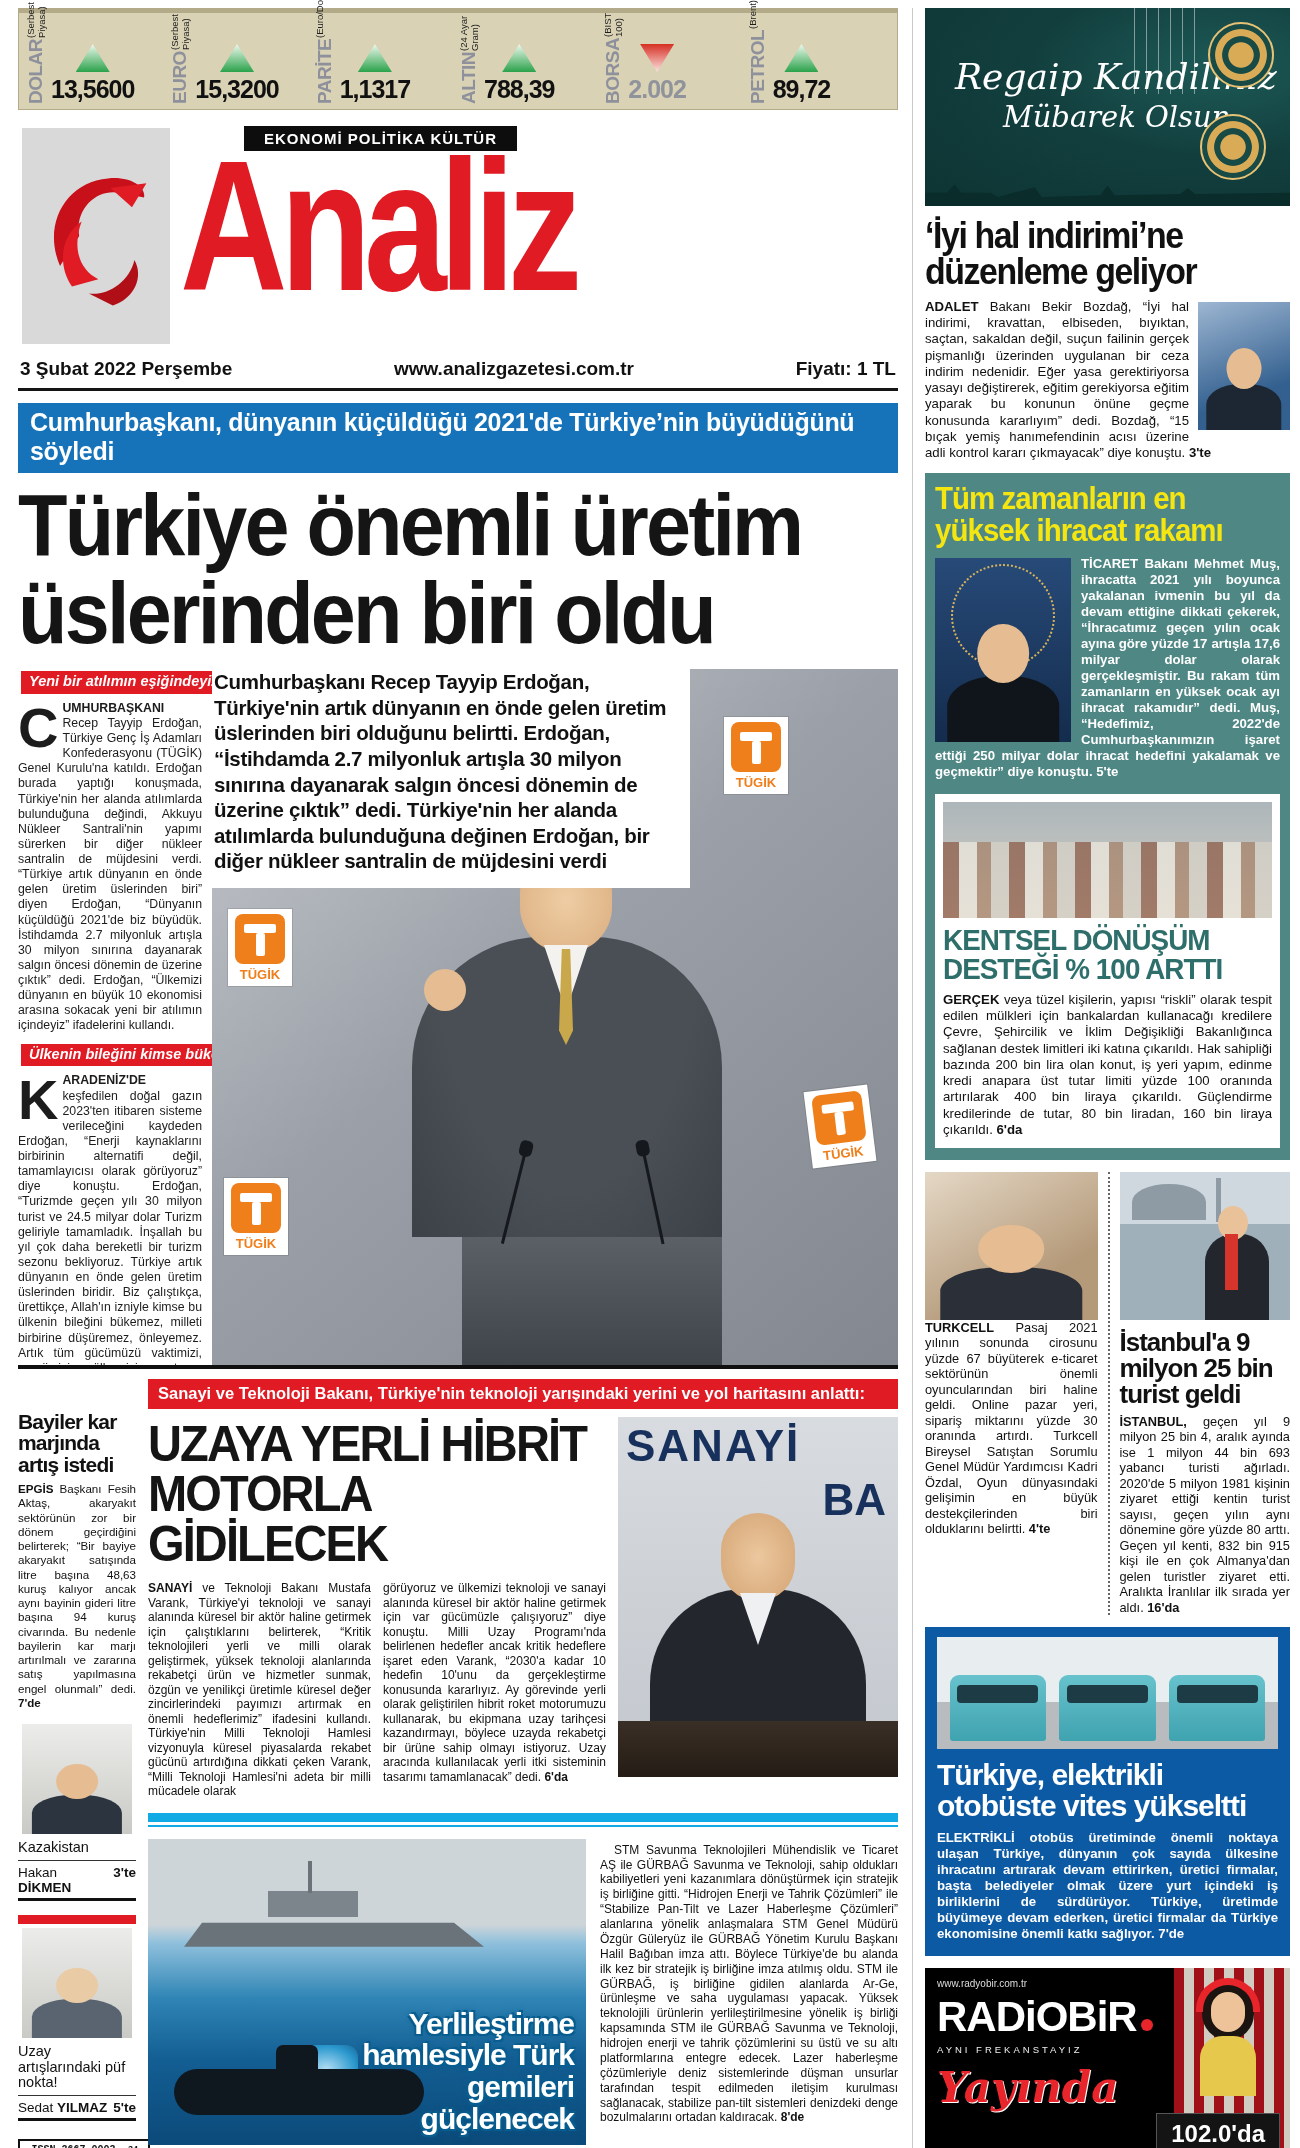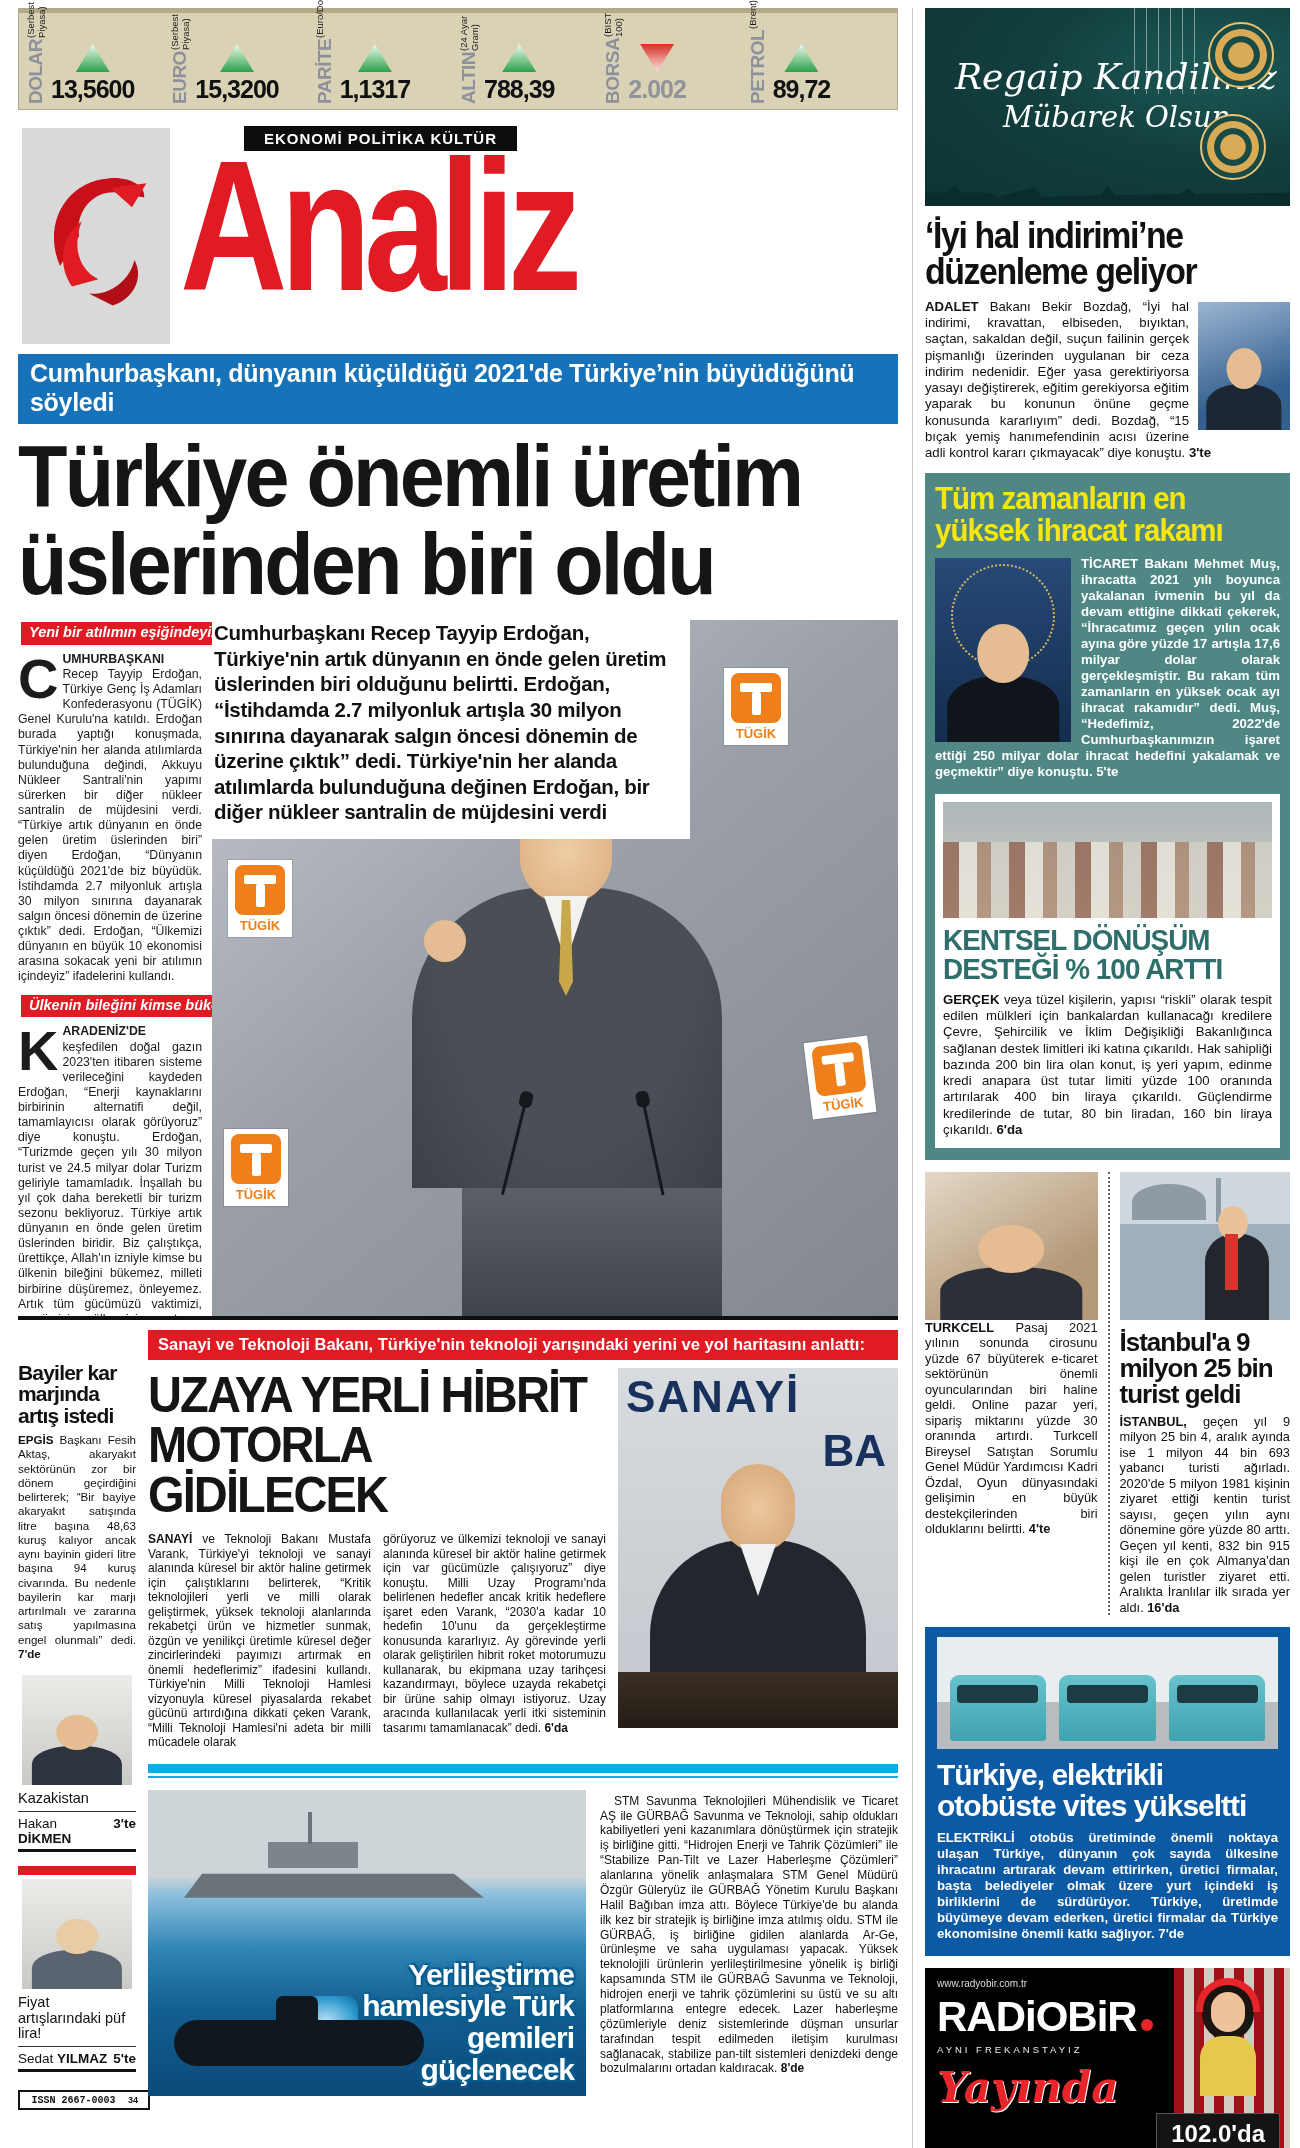--- a/index.html
+++ b/index.html
@@ -292,20 +292,25 @@
         <svg class="logo-swirl" viewBox="0 0 100 140" xmlns="http://www.w3.org/2000/svg">
           <path d="M20 95 C5 60 25 25 60 22 C80 20 92 30 90 38 L70 34 C50 30 32 48 36 70 Z" fill="#c8101b"></path>
           <path d="M30 112 C18 95 20 70 38 58 C30 80 36 98 52 106 Z" fill="#e01b24"></path>
           <path d="M44 118 C60 120 78 108 82 90 C90 104 82 122 64 128 Z" fill="#b00f18"></path>
           <path d="M62 30 L92 26 L80 46 Z" fill="#e01b24"></path>
         </svg>
       </div>
       <div class="tagline">EKONOMİ POLİTİKA KÜLTÜR</div>
       <div class="paper-title">Analiz</div>
     </div>
+    <div class="date-row">
+      <span>3 Şubat 2022 Perşembe</span>
+      <span>www.analizgazetesi.com.tr</span>
+      <span>Fiyatı: 1 TL</span>
+    </div>
 
     <div class="kicker">Cumhurbaşkanı, dünyanın küçüldüğü 2021'de Türkiye’nin büyüdüğünü söyledi</div>
     <h1 class="headline">Türkiye önemli üretim üslerinden biri oldu</h1>
 
     <div class="main-article">
       <div class="rail jtext">
         <div class="stab">
           <span class="stripes"></span>
           <span class="stab-label">Yeni bir atılımın eşiğindeyiz</span>
         </div>
@@ -357,21 +362,21 @@
           <div class="colm-title">Kazakistan</div>
           <div class="colm-name">
             <span><span>Hakan</span> <span class="b">DİKMEN</span></span>
             <span class="b">3'te</span>
           </div>
         </div>
 
         <div class="red-bar"></div>
         <div class="colm" style="margin-top:4px">
           <div class="colm-photo pphoto sil" style="--suit:#5a6470; --skin:#e9cba6"></div>
-          <div class="colm-title">Fiyat artışlarındaki püf lira!</div>
+          <div class="colm-title">Uzay artışlarındaki püf nokta!</div>
           <div class="colm-name">
             <span><span>Sedat</span> <span class="b">YILMAZ</span></span>
             <span class="b">5'te</span>
           </div>
         </div>
 
         <div class="bc-wrap">
           <div class="bc-main">
             <div class="bc-label">ISSN 2667-0003</div>
 

